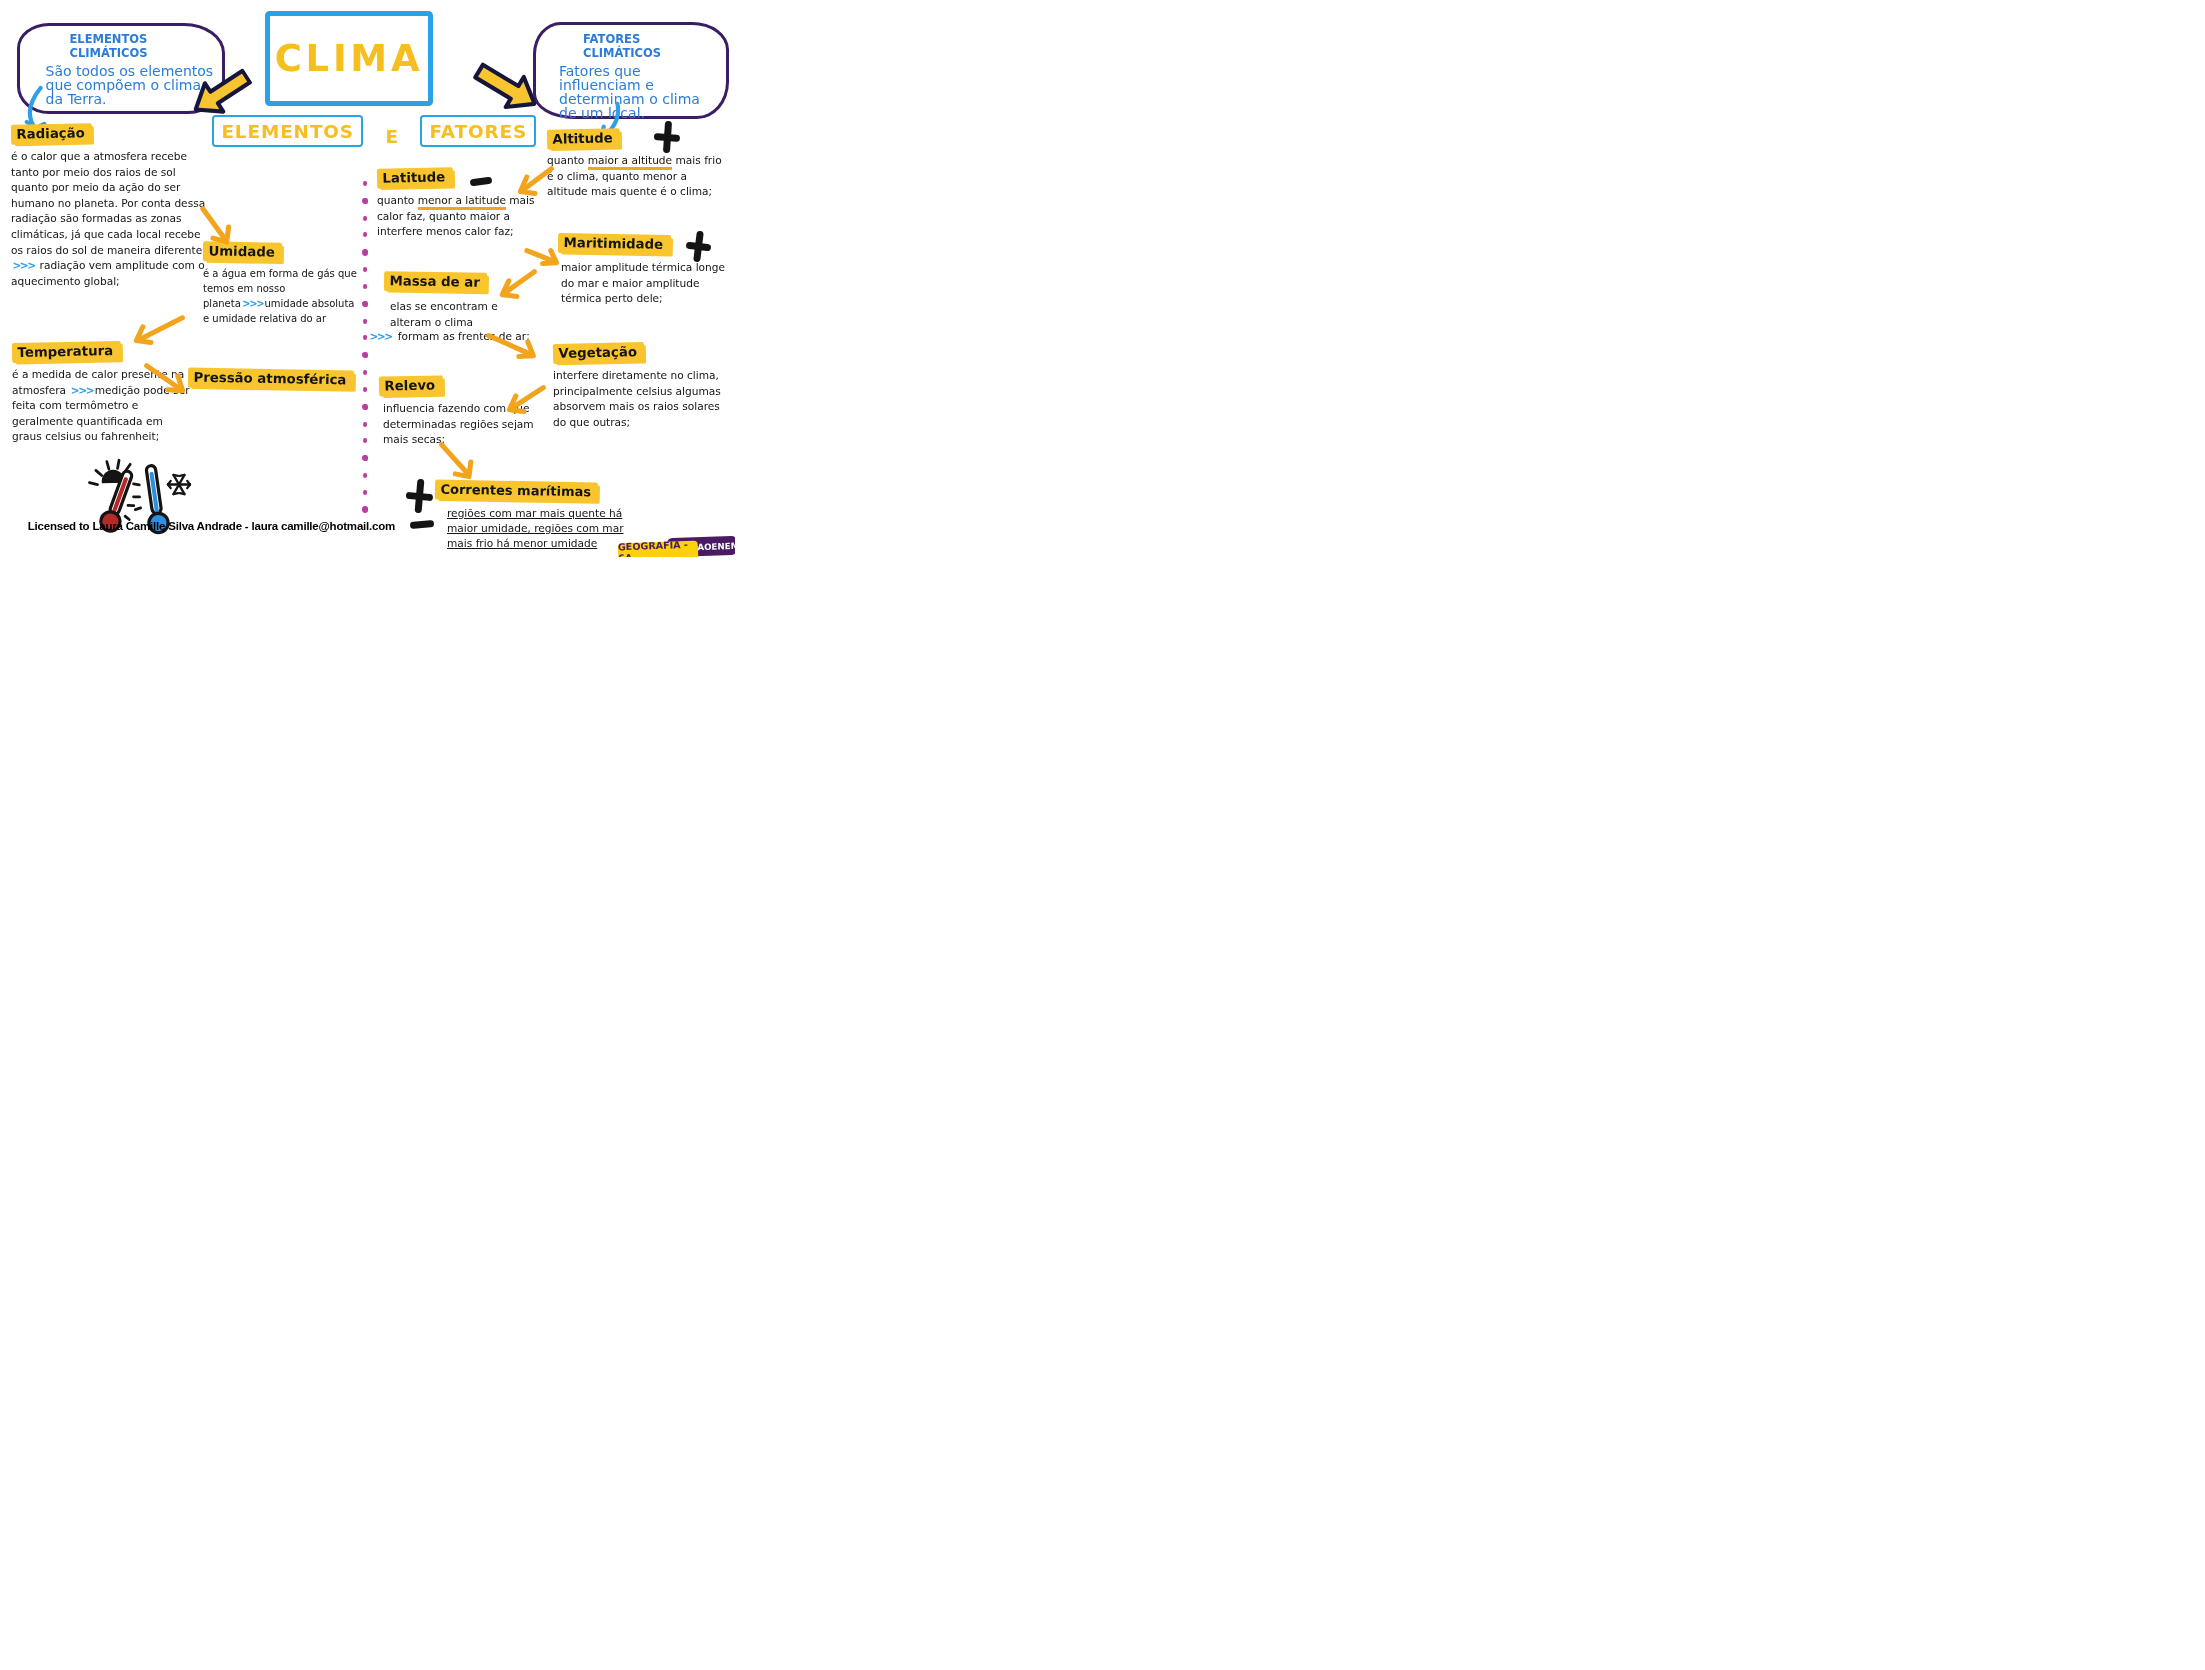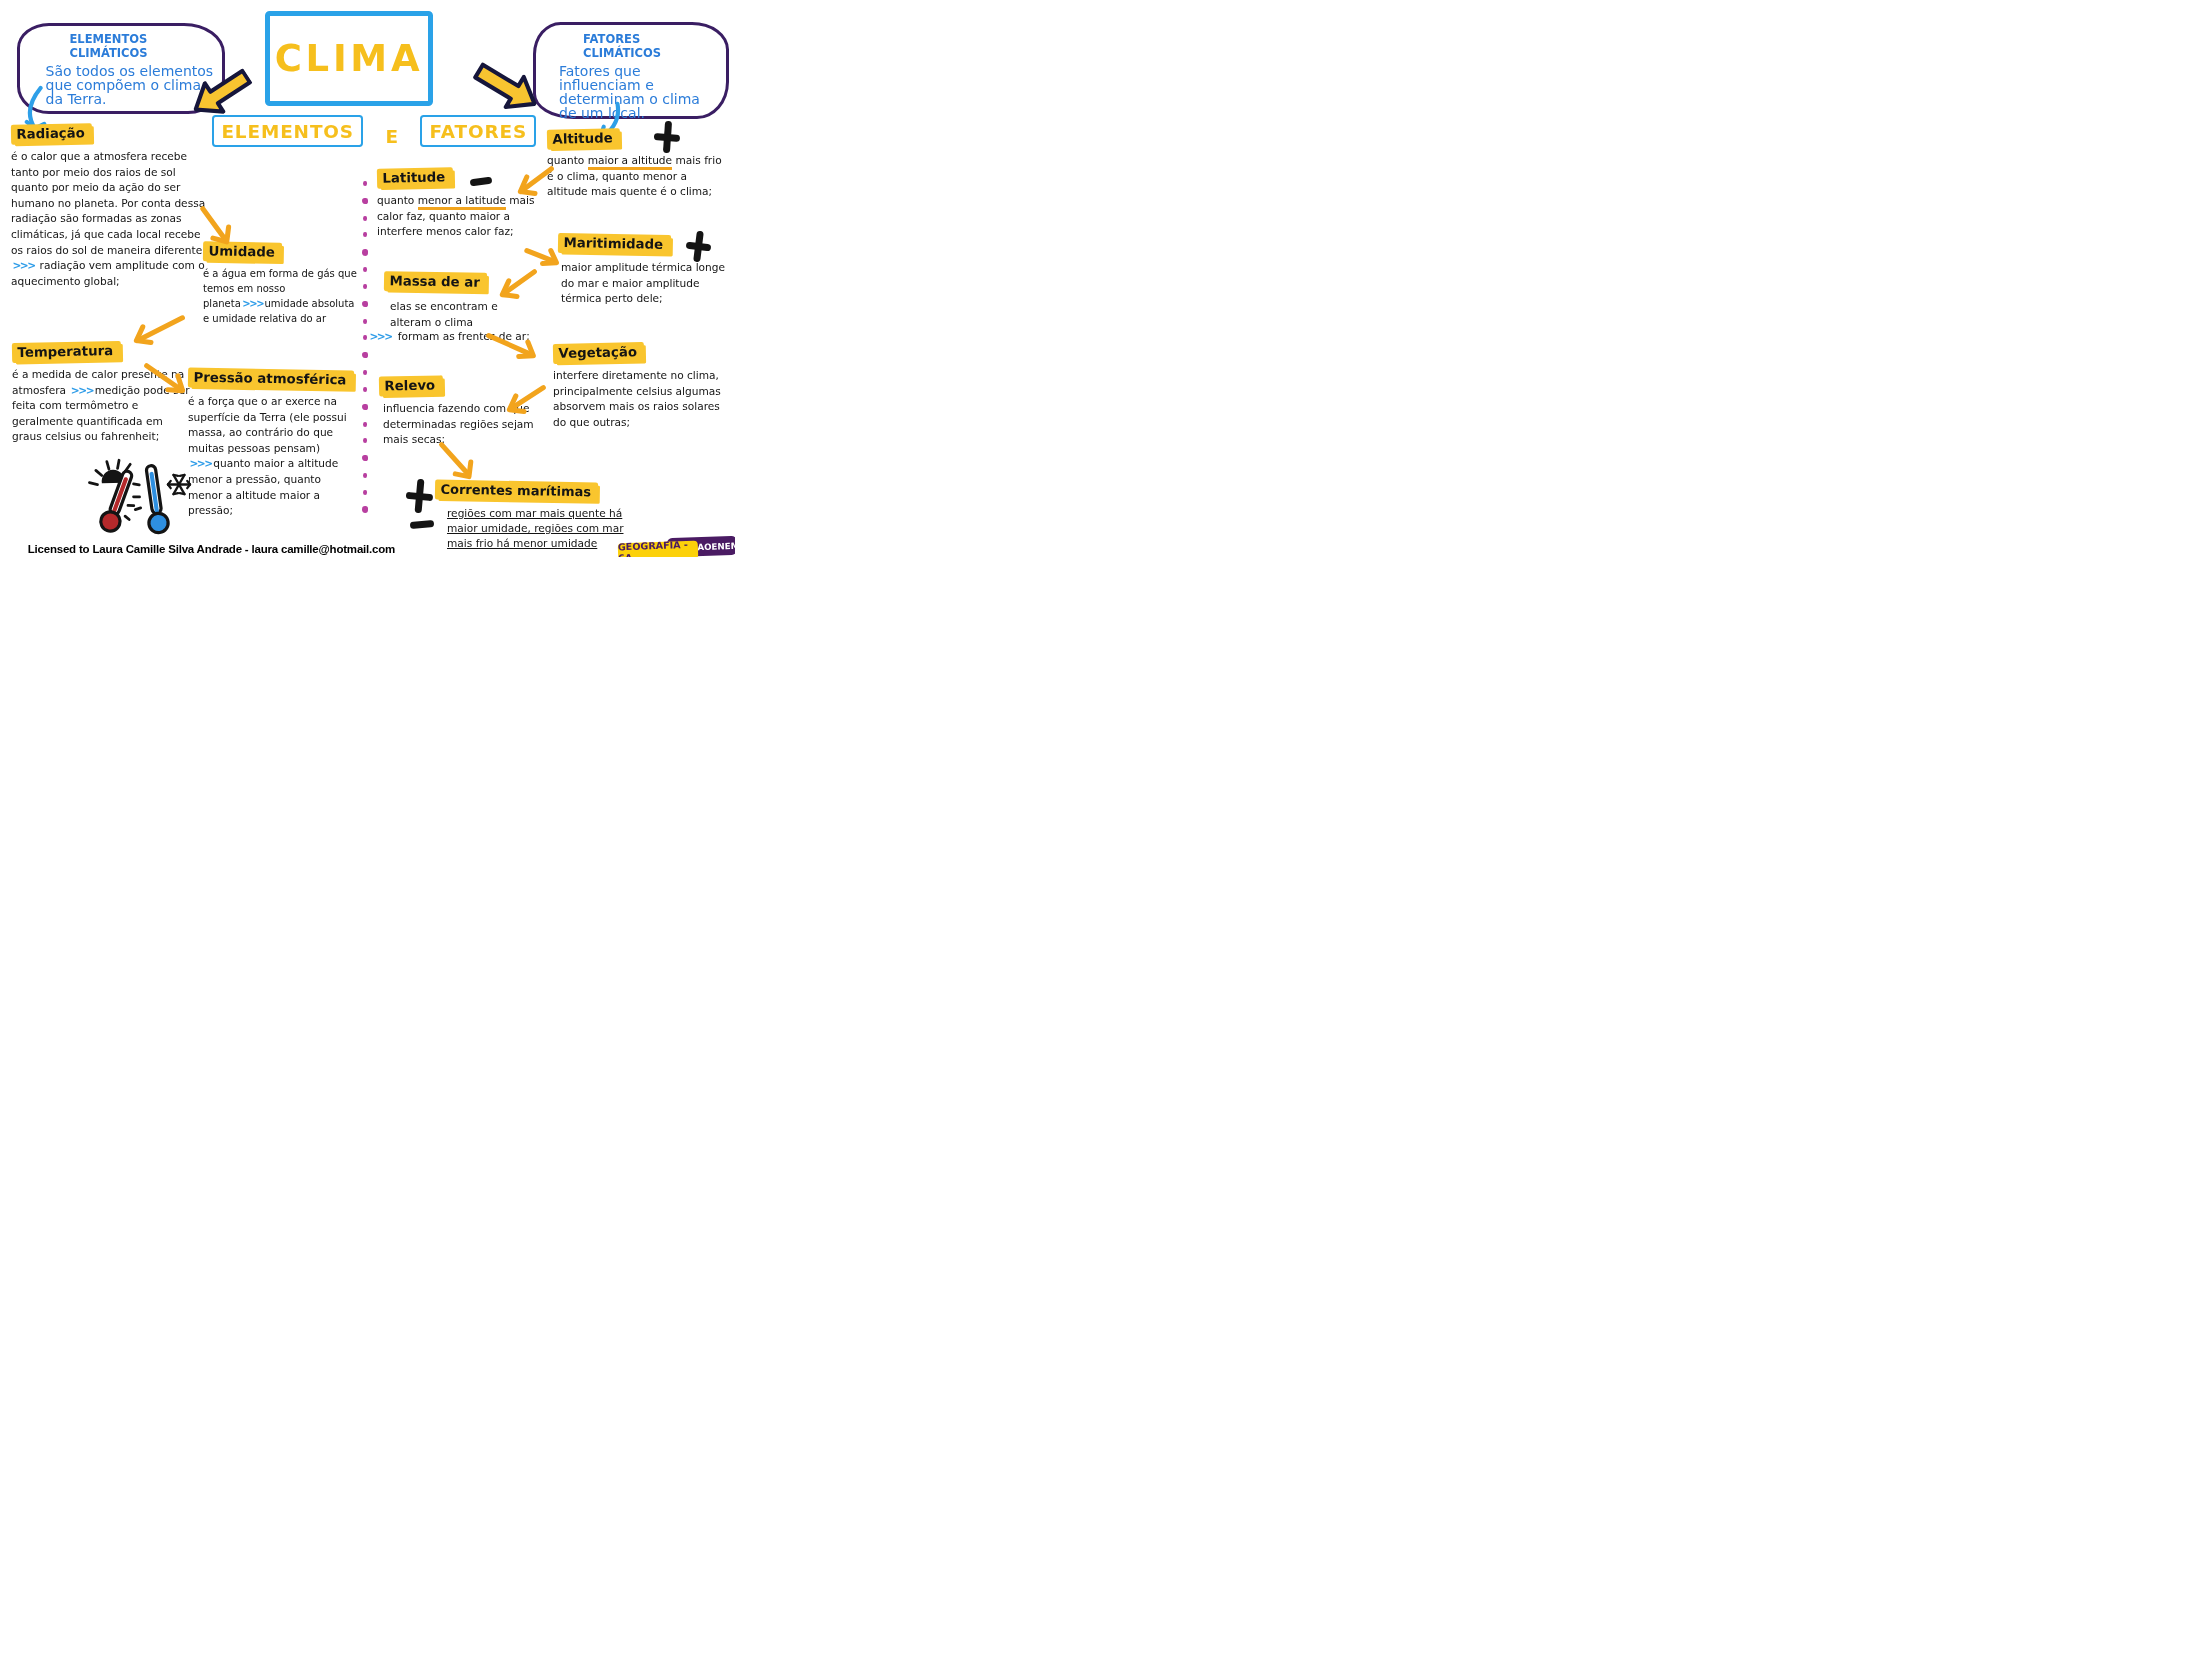--- a/index.html
+++ b/index.html
@@ -167,23 +167,20 @@
           <line x1="12" y1="21" x2="2" y2="19"></line>
         <line x1="-12" y1="21" x2="-2" y2="19"></line>
           <line x1="12" y1="-21" x2="2" y2="-19"></line>
       </g>
     </svg>
   </div>
 
   <div class="abs" style="left:188px;top:369px;">
     <span class="hl r1">Pressão atmosférica</span>
   </div>
-  <p class="abs body" style="left:188px;top:394px;width:160px;">
-    <span>é a força que o ar exerce na superfície da Terra (ele possui massa, ao contrário do que muitas pessoas pensam) </span><span class="chev">&gt;&gt;&gt;</span><span>quanto maior a altitude menor a pressão, quanto menor a altitude maior a pressão;</span>
-  </p>
 
   <div class="abs dots" style="left:362px;top:181px;width:6.4px;height:332px;">
       <span class="dot"></span>
       <span class="dot dot-lg"></span>
       <span class="dot"></span>
       <span class="dot"></span>
       <span class="dot dot-lg"></span>
       <span class="dot"></span>
       <span class="dot"></span>
       <span class="dot dot-lg"></span>
@@ -307,18 +304,18 @@
         <path d="M16,56 L48,60 M16,56 L30,26"></path>
     </svg>
   </div>
   <div class="abs" style="left:437px;top:441px;">
     <svg width="42" height="42" viewBox="0 0 92 92" fill="none" stroke="#F2A41D" stroke-width="11" stroke-linecap="round">
       <path d="M10,8 L66,70"></path>
         <path d="M70,78 L40,72 M70,78 L74,46"></path>
     </svg>
   </div>
 
-  <div class="abs license" style="left:3.7px;top:543px;padding-left:24px;">Licensed to Laura Camille Silva Andrade - laura  camille@hotmail.com</div>
+  <div class="abs license" style="left:3.7px;top:520px;padding-left:24px;">Licensed to Laura Camille Silva Andrade - laura  camille@hotmail.com</div>
   <div class="abs badge badge-purple">@MISSAOENEM</div>
   <div class="abs badge badge-yellow">GEOGRAFIA - 6A</div>
 
 </div>
 
 
 </body></html>

